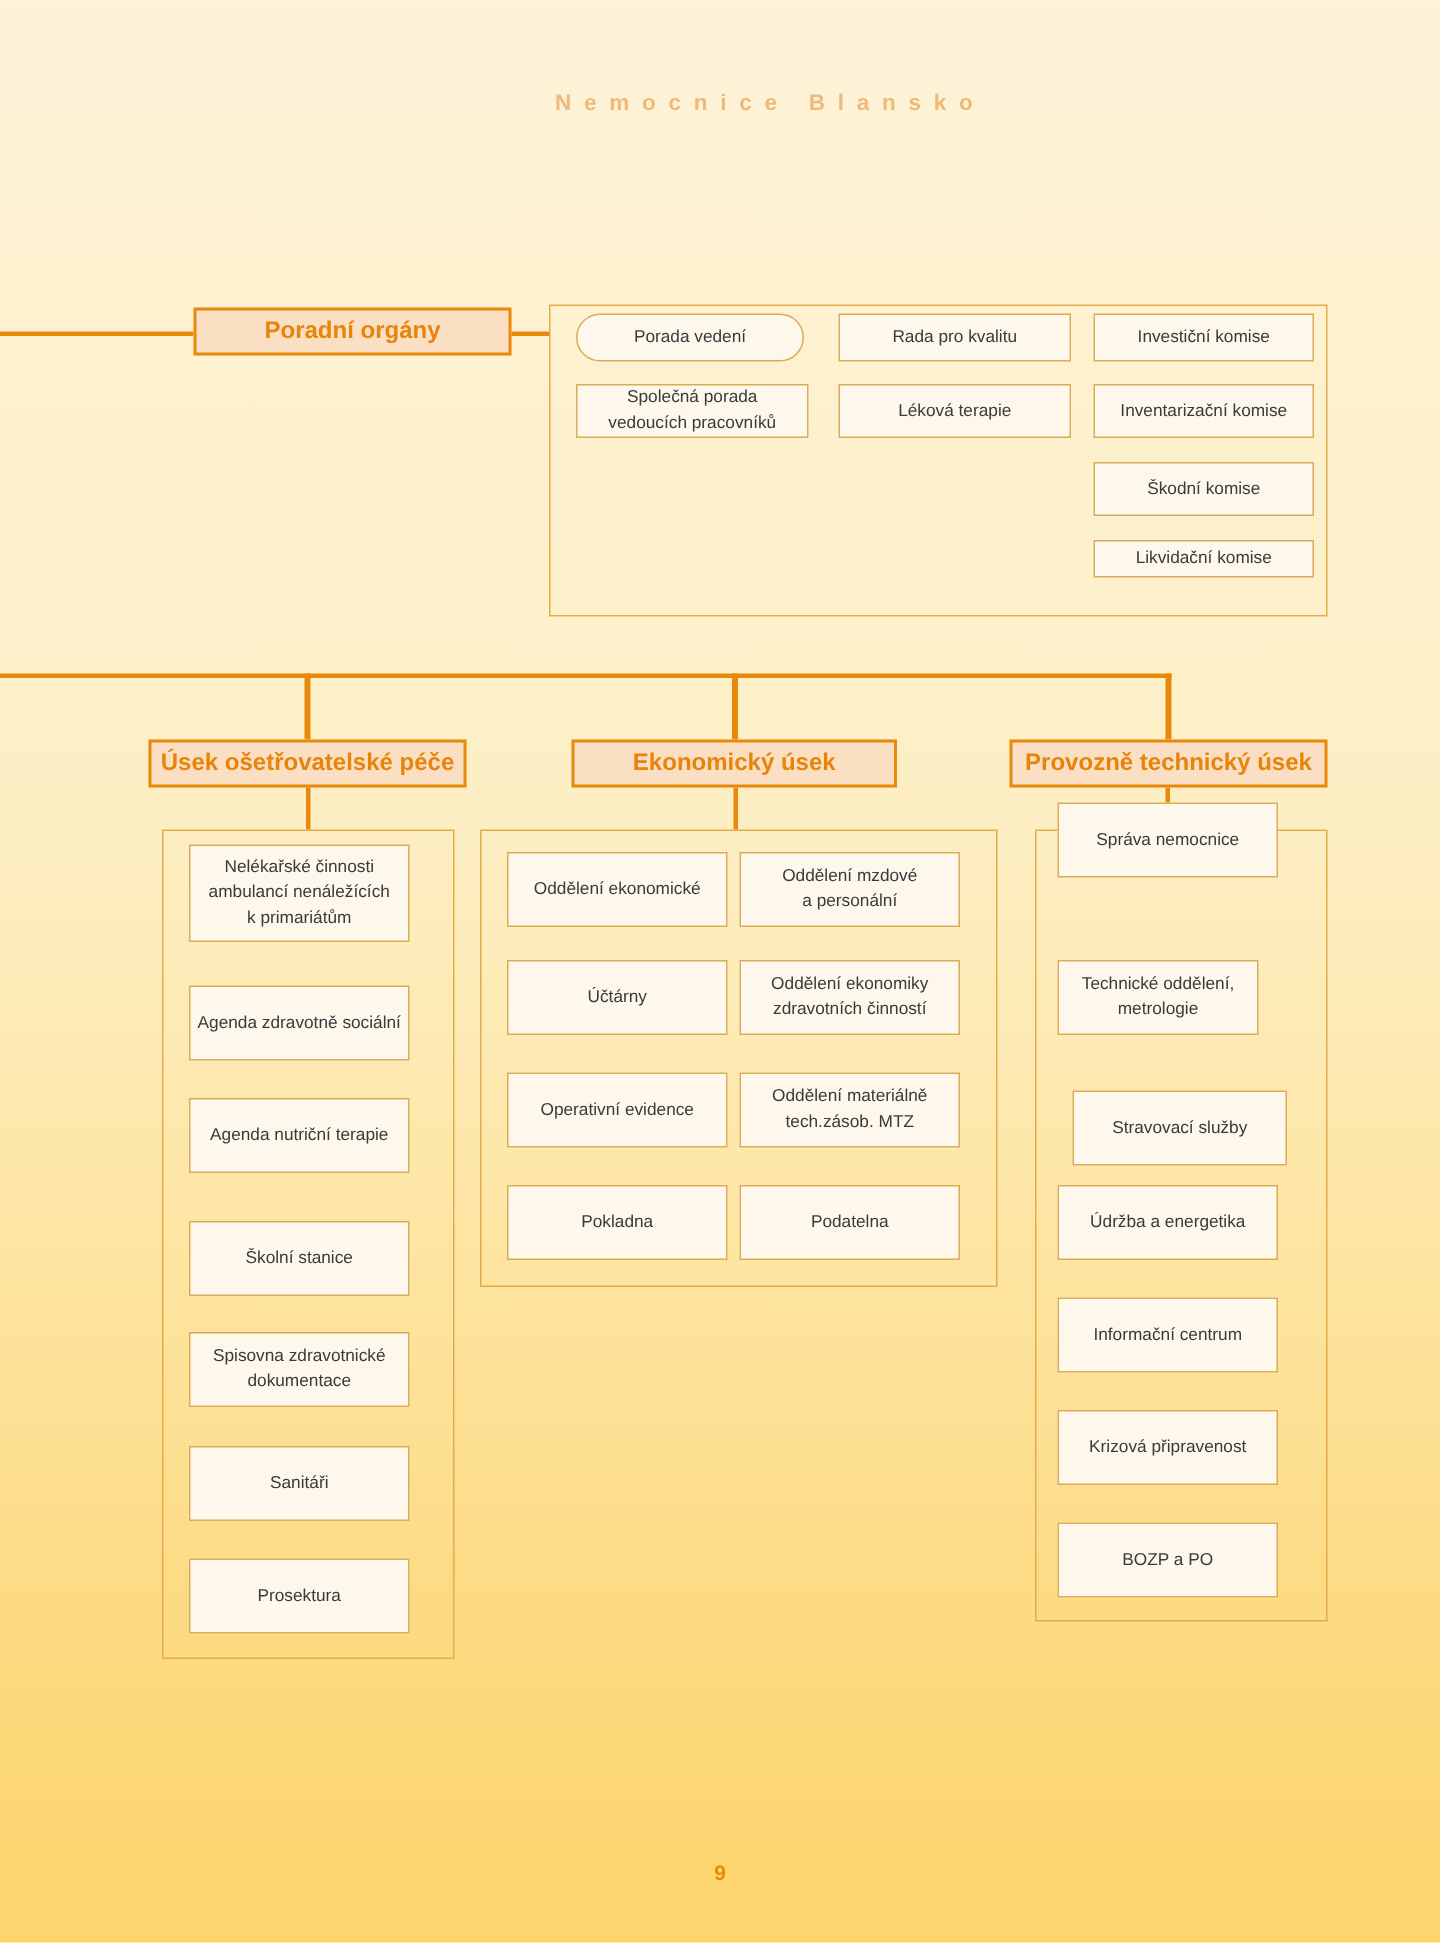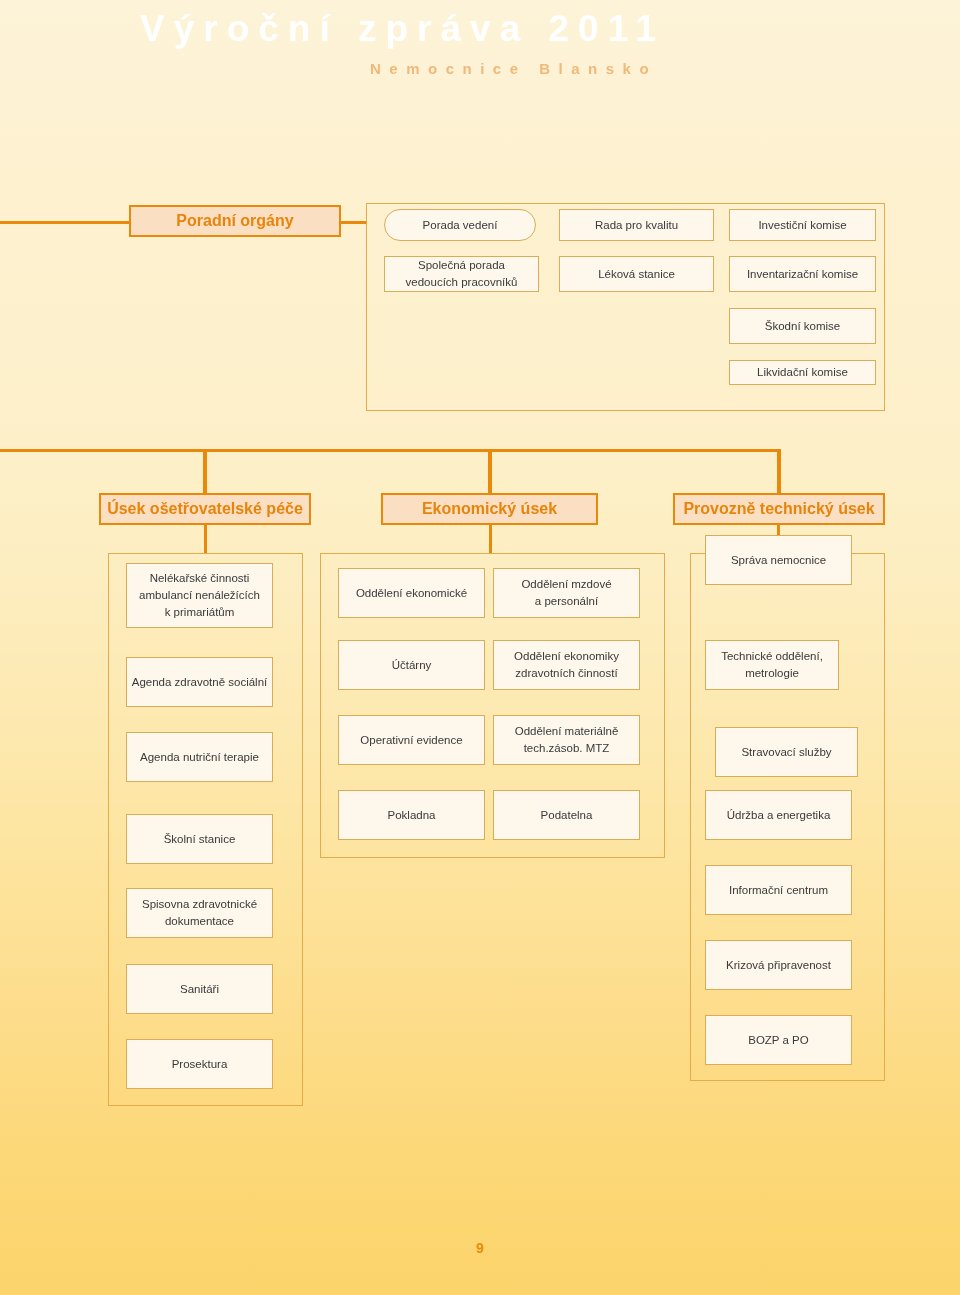--- a/index.html
+++ b/index.html
@@ -112,38 +112,37 @@
     text-align: center;
     font-size: 14px;
     font-weight: bold;
     color: #e8890b;
   }
 </style>
 </head>
 <body>
 
 <div id="header">
-  <div id="report-title">Výroční zpráva 2011</div>
   <div id="hospital-name">Nemocnice Blansko</div>
 </div>
 
 <div class="hline" style="left:0px; top:221px; width:129px;"></div>
 
 <div class="header-box" style="left:129px; top:205px; width:212px; height:32px;">Poradní orgány</div>
 
 <div class="hline" style="left:341px; top:221px; width:25px;"></div>
 
 <div class="group-frame" style="left:366px; top:203px; width:519px; height:208px;"></div>
 
 <div class="leaf-box" style="left:384px; top:209px; width:152px; height:32px;border-radius:16px;">Porada vedení</div>
 <div class="leaf-box" style="left:384px; top:256px; width:155px; height:36px; white-space:pre-line;">Společná porada
 vedoucích pracovníků</div>
 
 <div class="leaf-box" style="left:559px; top:209px; width:155px; height:32px;">Rada pro kvalitu</div>
-<div class="leaf-box" style="left:559px; top:256px; width:155px; height:36px;">Léková stanice</div>
+<div class="leaf-box" style="left:559px; top:256px; width:155px; height:36px;">Léková terapie</div>
 
 <div class="leaf-box" style="left:729px; top:209px; width:147px; height:32px;">Investiční komise</div>
 <div class="leaf-box" style="left:729px; top:256px; width:147px; height:36px;">Inventarizační komise</div>
 <div class="leaf-box" style="left:729px; top:308px; width:147px; height:36px;">Škodní komise</div>
 <div class="leaf-box" style="left:729px; top:360px; width:147px; height:25px;">Likvidační komise</div>
 
 <div class="hline" style="left:0px; top:449px; width:781px;"></div>
 
 <div class="vline" style="left:203px; top:449px; width:4px; height:44px;"></div>
 <div class="vline" style="left:488px; top:449px; width:4px; height:44px;"></div>

